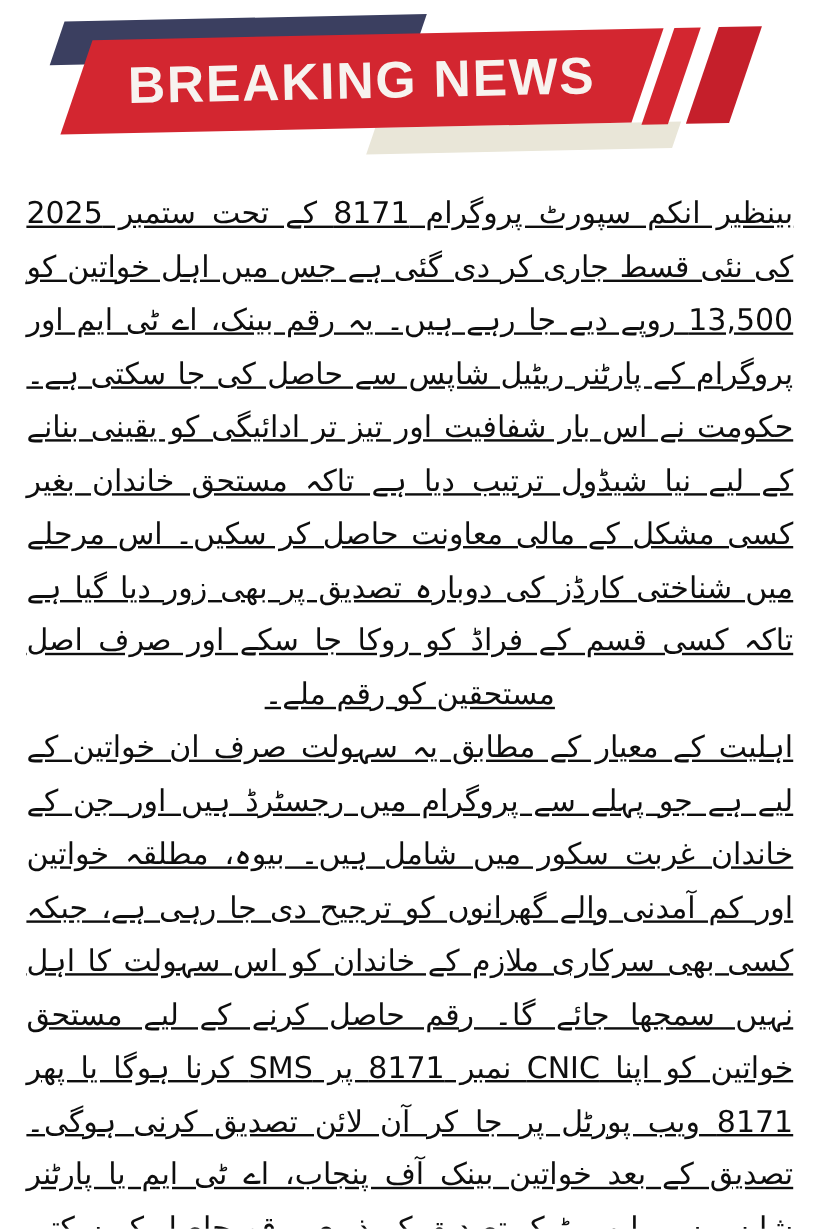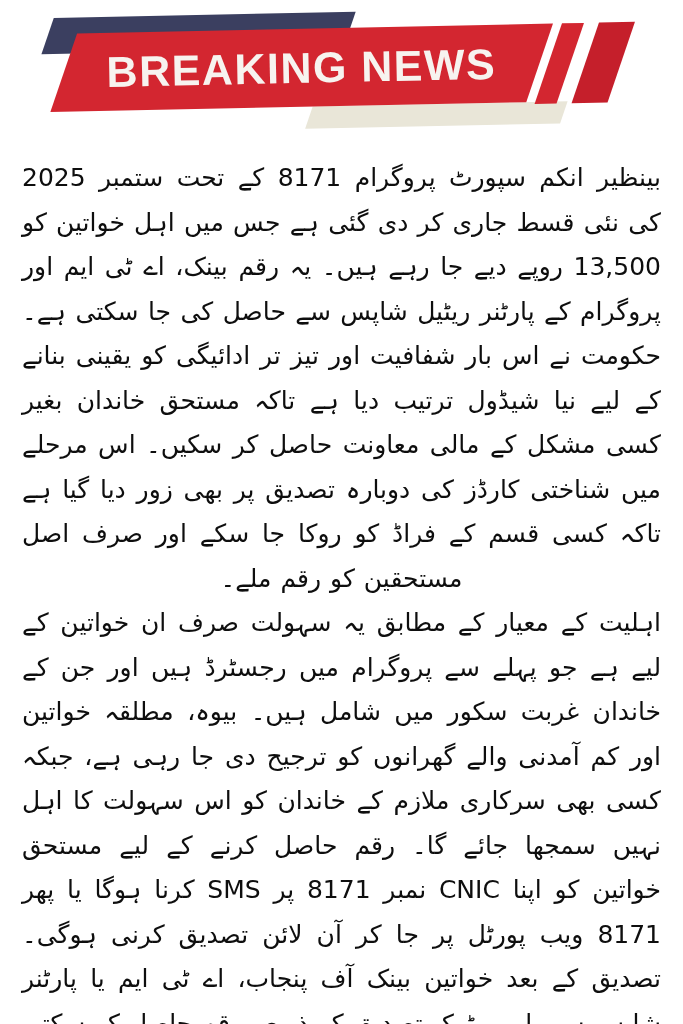--- a/index.html
+++ b/index.html
@@ -77,20 +77,21 @@
     padding: 8px 22px 0 22px;
   }
   .article p {
     margin: 0;
     font-size: 25px;
     line-height: 1.78;
     color: #0e0e0e;
     text-align: justify;
     text-align-last: center;
     word-spacing: 1px;
+    text-decoration: underline;
   }
 </style>
 </head>
 <body>
 
 <div class="page">
 
   <div class="banner">
     <div class="shape navy-ribbon"></div>
     <div class="shape beige-ribbon"></div>

